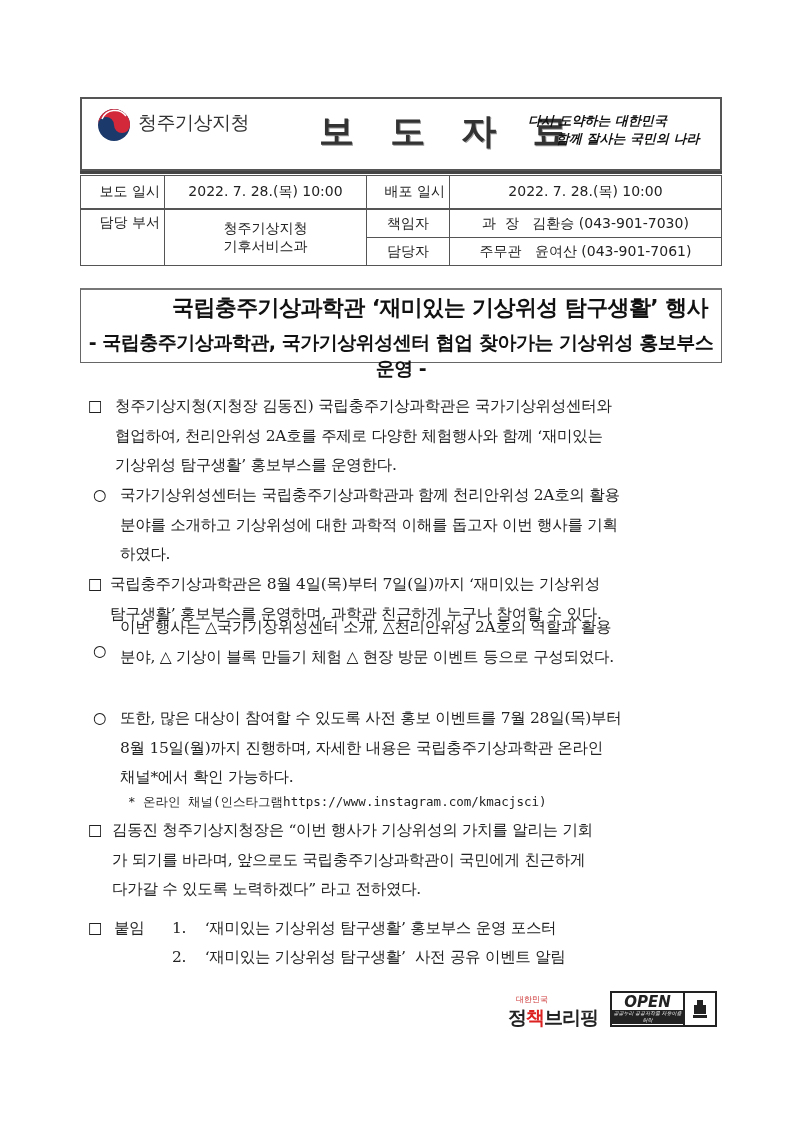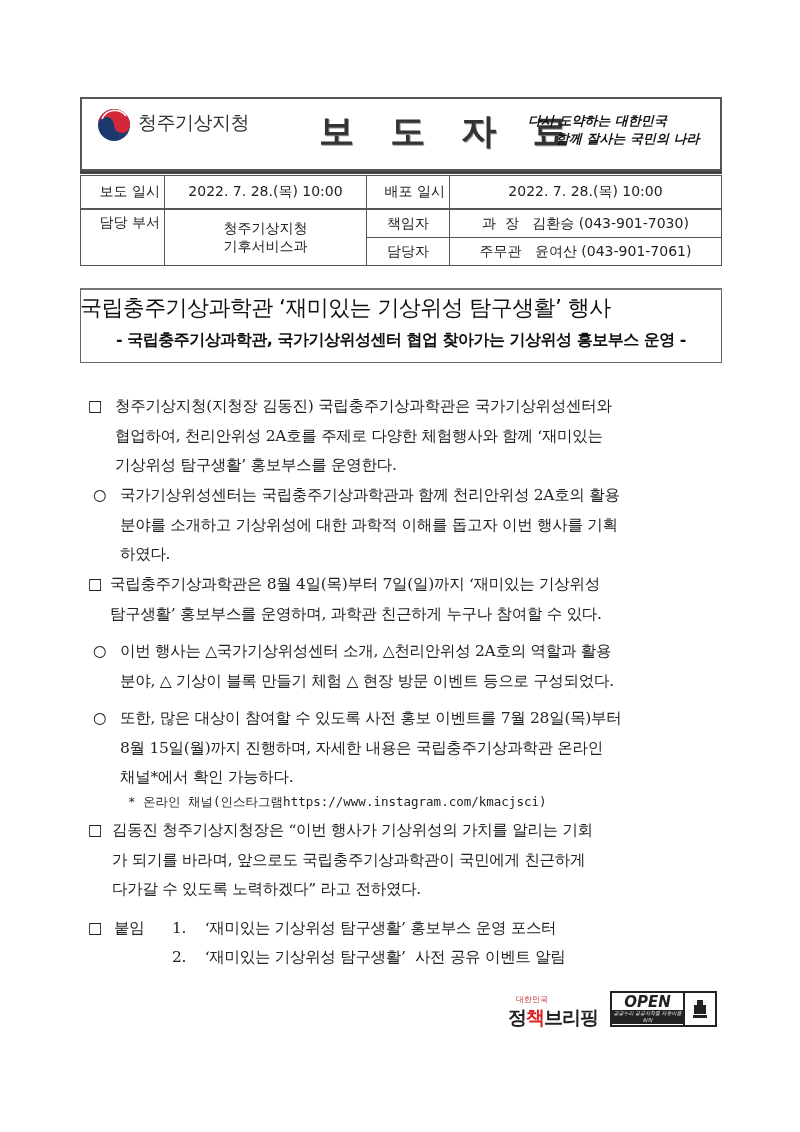--- a/index.html
+++ b/index.html
@@ -18,22 +18,22 @@
 
   
   table.info { position:absolute; left:80px; top:175px; width:642px; border-collapse:collapse; font-size:14px; }
   table.info td { border:1px solid #555; padding:0 4px; color:#222; text-align:center; }
   table.info tr.r1 td { height:32px; border-top:1.5px solid #555; border-bottom:2px solid #555; }
   table.info tr.r2 td, table.info tr.r3 td { height:27px; }
   table.info .lbl { text-align:right; }
 
   
   .tbox { left:80px; top:288px; width:642px; height:75px; border:1.5px solid #666; box-sizing:border-box; border-top:2px solid #777; }
-  .main-title { left:80px; top:293px; width:720px; font-size:22px; font-weight:normal; color:#111; letter-spacing:-0.6px; }
-  .sub-title { left:80px; top:330px; width:642px; text-align:center; font-size:16px; font-weight:bold; color:#111; letter-spacing:-0.5px; }
+  .main-title { left:80px; top:293px; width:720px; text-align:center; font-size:22px; font-weight:bold; color:#111; letter-spacing:-0.6px; }
+  .sub-title { left:80px; top:330px; width:642px; text-align:center; font-size:19px; font-weight:bold; color:#111; letter-spacing:-0.5px; }
 
   
   .para { font-family:"DejaVu Serif", serif; font-size:15.5px; line-height:29.5px; color:#222; letter-spacing:-0.3px; }
   .note { font-family:"DejaVu Sans Mono", monospace; font-size:12.5px; color:#222; }
 
   .footer-brief { left:508px; top:994px; }
   .brief-small { font-size:8px; color:#c33; margin-left:8px; }
   .brief-big { font-size:19px; font-weight:bold; color:#222; letter-spacing:-1px; }
   .brief-big .red { color:#d22; }
   .opn { left:610px; top:991px; width:107px; height:36px; border:2px solid #222; box-sizing:border-box; display:flex;font-style:italic; }
@@ -107,21 +107,21 @@
   <div>하였다.</div>
 </div>
 
 <div class="abs para" style="left:88px;top:570px;">□</div>
 <div class="abs para" style="left:110px;top:570px;width:620px;">
   <div>국립충주기상과학관은 8월 4일(목)부터 7일(일)까지 ‘재미있는 기상위성</div>
   <div>탐구생활’ 홍보부스를 운영하며, 과학관 친근하게 누구나 참여할 수 있다.</div>
 </div>
 
 <div class="abs para" style="left:93px;top:637px;">○</div>
-<div class="abs para" style="left:120px;top:637px;width:610px;">
+<div class="abs para" style="left:120px;top:613px;width:610px;">
   <div>이번 행사는 △국가기상위성센터 소개, △천리안위성 2A호의 역할과 활용</div>
   <div>분야, △ 기상이 블록 만들기 체험 △ 현장 방문 이벤트 등으로 구성되었다.</div>
 </div>
 
 <div class="abs para" style="left:93px;top:704px;">○</div>
 <div class="abs para" style="left:120px;top:704px;width:610px;">
   <div>또한, 많은 대상이 참여할 수 있도록 사전 홍보 이벤트를 7월 28일(목)부터</div>
   <div>8월 15일(월)까지 진행하며, 자세한 내용은 국립충주기상과학관 온라인</div>
   <div>채널*에서 확인 가능하다.</div>
 </div>

